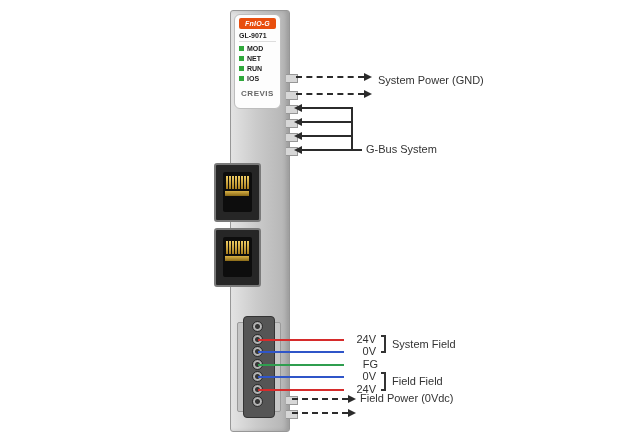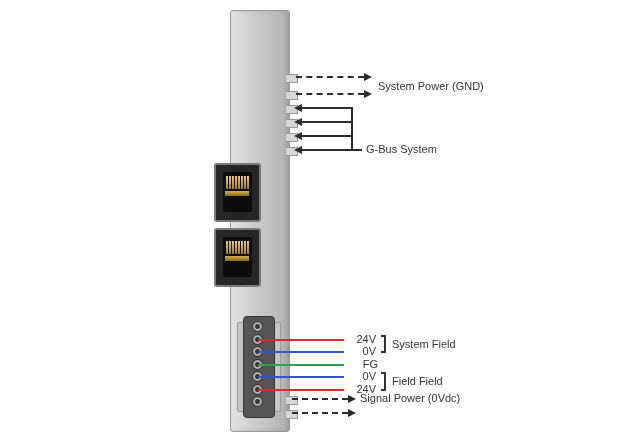--- a/index.html
+++ b/index.html
@@ -83,20 +83,41 @@
 
   <div class="abs tab" style="top:74px"></div>
   <div class="abs tab" style="top:91px"></div>
   <div class="abs tab" style="top:105px"></div>
   <div class="abs tab" style="top:119px"></div>
   <div class="abs tab" style="top:133px"></div>
   <div class="abs tab" style="top:147px"></div>
   <div class="abs tab" style="top:396px"></div>
   <div class="abs tab" style="top:410px"></div>
 
+  <div class="abs label-panel">
+    <span class="badge" style="background-color: rgb(232, 78, 14);">FnIO-G</span>
+    <span class="model">GL-9071</span>
+    <div class="led-row">
+      <span class="led" style="background-color: rgb(46, 168, 58);"></span>
+      <span class="led-label">MOD</span>
+    </div>
+    <div class="led-row">
+      <span class="led" style="background-color: rgb(46, 168, 58);"></span>
+      <span class="led-label">NET</span>
+    </div>
+    <div class="led-row">
+      <span class="led" style="background-color: rgb(46, 168, 58);"></span>
+      <span class="led-label">RUN</span>
+    </div>
+    <div class="led-row">
+      <span class="led" style="background-color: rgb(46, 168, 58);"></span>
+      <span class="led-label">IOS</span>
+    </div>
+    <span class="crevis">CREVIS</span>
+  </div>
 
   <div class="abs rj45" style="top:163px">
     <div class="rj45-opening">
       <div class="rj45-pins">
         <span class="rj45-pin"></span>
           <span class="rj45-pin"></span>
           <span class="rj45-pin"></span>
           <span class="rj45-pin"></span>
           <span class="rj45-pin"></span>
           <span class="rj45-pin"></span>
@@ -120,21 +141,21 @@
       </div>
       <div class="rj45-bar"></div>
     </div>
   </div>
 
   <div class="abs dash" style="left:296px; top:76px; width:68px"></div>
   <div class="abs arrow-r" style="left:364px; top:73px"></div>
 
   <div class="abs dash" style="left:296px; top:93px; width:68px"></div>
   <div class="abs arrow-r" style="left:364px; top:90px"></div>
-  <span class="abs callout" style="left:378px; top:80px">System Power (GND)</span>
+  <span class="abs callout" style="left:378px; top:74px">System Power (GND)</span>
 
   <div class="abs arrow-l" style="left:294px; top:104px"></div>
   <div class="abs solid-h" style="left:302px; top:107px; width:51px"></div>
   <div class="abs arrow-l" style="left:294px; top:118px"></div>
   <div class="abs solid-h" style="left:302px; top:121px; width:51px"></div>
   <div class="abs arrow-l" style="left:294px; top:132px"></div>
   <div class="abs solid-h" style="left:302px; top:135px; width:51px"></div>
   <div class="abs arrow-l" style="left:294px; top:146px"></div>
   <div class="abs solid-h" style="left:302px; top:149px; width:60px"></div>
   <div class="abs solid-v" style="left:351px; top:107px; height:44px"></div>
@@ -162,18 +183,18 @@
   <span class="abs wire-label" style="left:346px; top:370px">0V</span>
   <span class="abs wire-label" style="left:346px; top:383px">24V</span>
 
   <div class="abs bracket" style="left:381px; top:335px; height:18px"></div>
   <span class="abs group-label" style="left:392px; top:338px">System Field</span>
   <div class="abs bracket" style="left:381px; top:372px; height:19px"></div>
   <span class="abs group-label" style="left:392px; top:375px">Field Field</span>
 
   <div class="abs dash" style="left:292px; top:398px; width:56px"></div>
   <div class="abs arrow-r" style="left:348px; top:395px"></div>
-  <span class="abs callout" style="left:360px; top:392px">Signal Power (0Vdc)</span>
+  <span class="abs callout" style="left:360px; top:392px">Field Power (0Vdc)</span>
 
   <div class="abs dash" style="left:292px; top:412px; width:56px"></div>
   <div class="abs arrow-r" style="left:348px; top:409px"></div>
 
 </div>
 
 </body></html>

